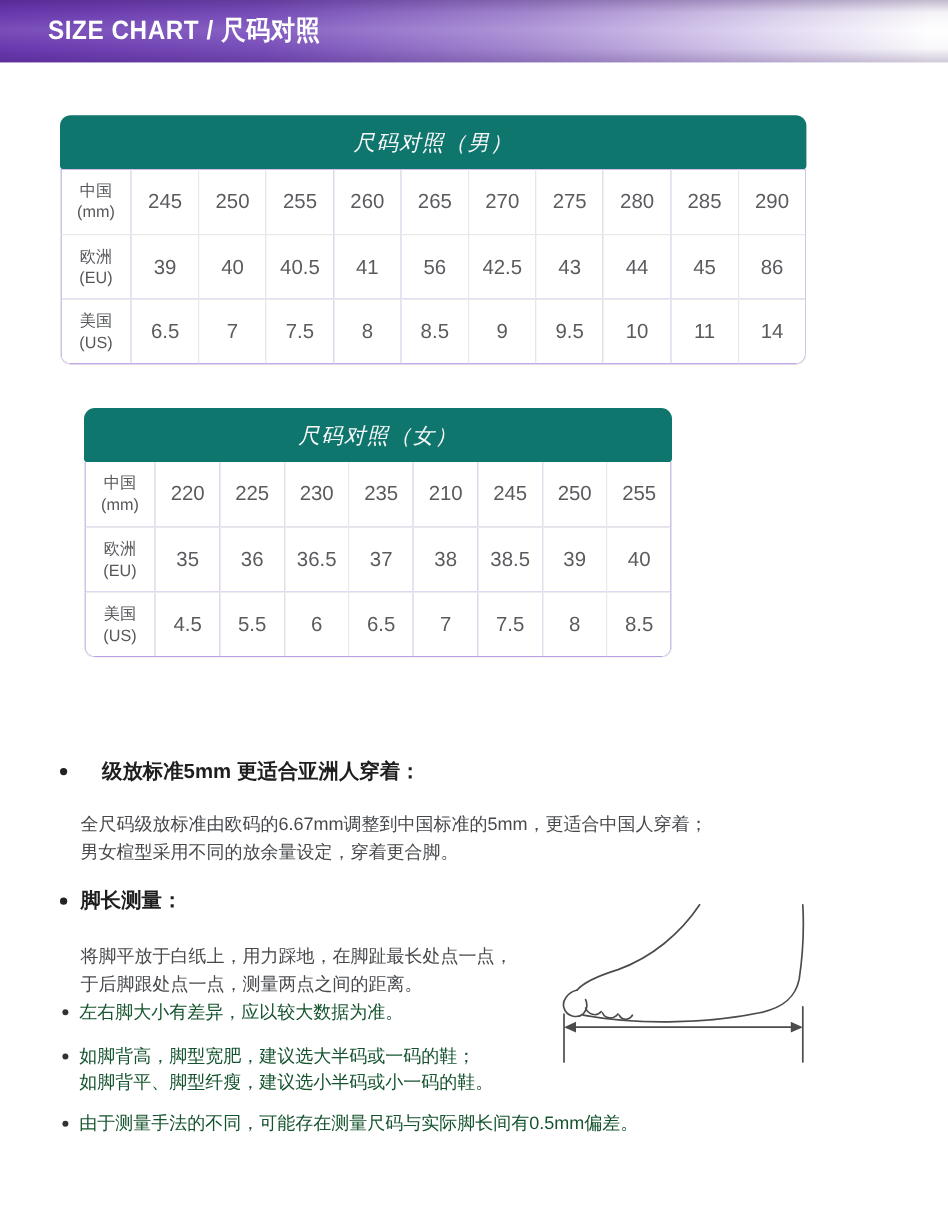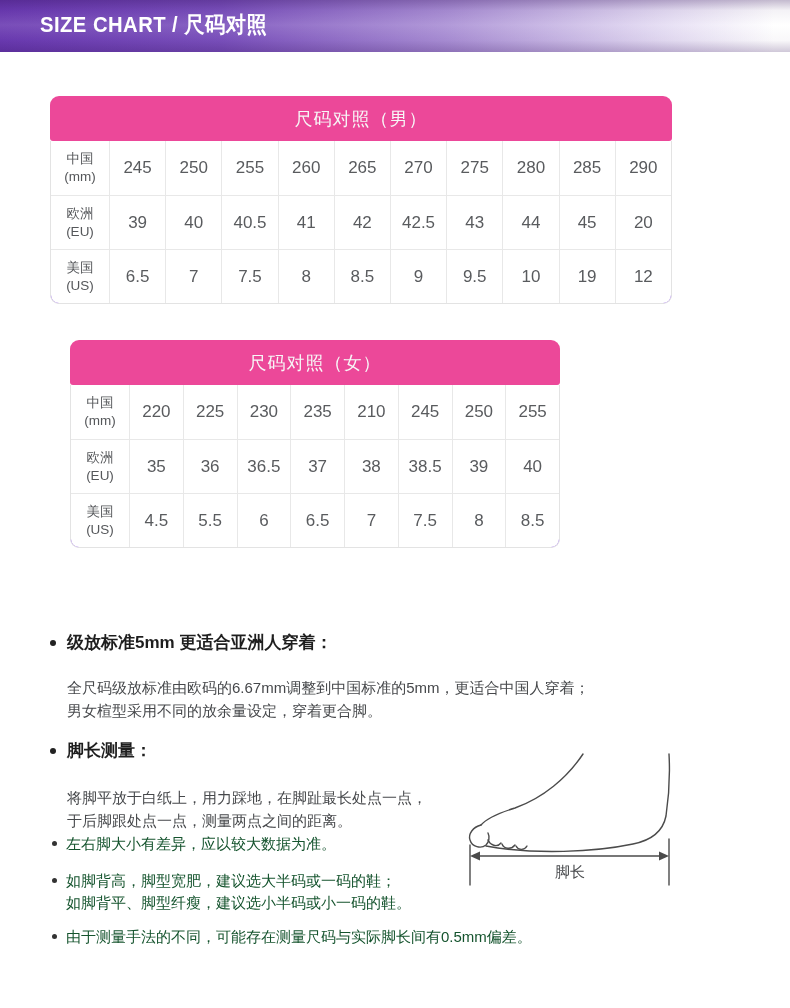--- a/index.html
+++ b/index.html
@@ -24,23 +24,23 @@
     display:inline-block; white-space:nowrap;
     font-size:22px; font-weight:bold; letter-spacing:0.5px; color:#ffffff;
   }
 
   
   .size-table { position:absolute; left:50px; }
   #men-table   { top:96px;  width:622px; }
   #women-table { top:340px; width:510px;padding-left:20px; }
 
   .table-title {
-    height:45px; background:#ec4899; border-radius:9px 9px 3px 3px;
+    height:45px; background:#0f766e; border-radius:9px 9px 3px 3px;
     color:#f7f7f7; font-size:18px; letter-spacing:1px;
-    display:flex; align-items:center; justify-content:center;
+    display:flex; align-items:center; justify-content:center;font-style:italic;
   }
   .table-body {
     border:1px solid #e3e3e3; border-top:none;
     border-radius:0 0 9px 9px; overflow:hidden; background:#6d28d9;
   }
   .table-body table {
     width:100%; border-collapse:separate; border-spacing:0; table-layout:fixed;
   }
   .table-body th, .table-body td {
     height:54px; text-align:center; vertical-align:middle;
@@ -59,21 +59,21 @@
   .note-body {
     position:absolute; left:67px; font-size:15px; color:#46484b;
     line-height:23px; white-space:pre-line;
   }
   .note-bullet {
     position:absolute; left:52px; display:flex; align-items:flex-start;
     font-size:15px; color:#14532d; line-height:22px; white-space:pre-line;
   }
   .note-bullet .dot { width:5px; height:5px; border-radius:50%; background:#333; margin:8px 9px 0 0; flex:none; }
 
-  #grading-head { top:632px; }
+  #grading-head { top:632px;gap:18px; }
   #grading-body { top:676px; }
   #measure-head { top:740px;text-align:right; }
   #measure-body { top:786px; }
   #bullet-1 { top:833px; }
   #bullet-2 { top:870px; }
   #bullet-3 { top:926px; }
 
   
   #foot-figure { position:absolute; left:455px; top:752px; width:230px; height:145px; }
   #foot-figure svg { display:block; }
@@ -112,42 +112,42 @@
           </tr>
           <tr>
             <th class="lbl">
               <div>欧洲</div>
               <div>(EU)</div>
             </th>
             <td>39</td>
             <td>40</td>
             <td>40.5</td>
             <td>41</td>
-            <td>42</td>
+            <td>56</td>
             <td>42.5</td>
             <td>43</td>
             <td>44</td>
             <td>45</td>
-            <td>20</td>
+            <td>86</td>
           </tr>
           <tr>
             <th class="lbl">
               <div>美国</div>
               <div>(US)</div>
             </th>
             <td>6.5</td>
             <td>7</td>
             <td>7.5</td>
             <td>8</td>
             <td>8.5</td>
             <td>9</td>
             <td>9.5</td>
             <td>10</td>
-            <td>19</td>
-            <td>12</td>
+            <td>11</td>
+            <td>14</td>
           </tr>
         </tbody>
       </table>
   </div>
 </div>
 
 <div class="size-table" id="women-table">
   <div class="table-title">尺码对照（女）</div>
   <div class="table-body">
     <table>
@@ -240,14 +240,13 @@
 
     <path d="M31,94 C80,103 140,100 178,92 C198,88 208,79 211,64 C214,44 215,20 214,2"></path>
 
     <path d="M15,93 L15,133"></path>
     <path d="M214,87 L214,133"></path>
 
     <path d="M24,104 L205,104"></path>
     <polygon points="15,104 25,99.5 25,108.5" fill="#4b4b4b" stroke="none"></polygon>
     <polygon points="214,104 204,99.5 204,108.5" fill="#4b4b4b" stroke="none"></polygon>
   </svg>
-  <div id="foot-label">脚长</div>
 </div>
 
 </body></html>

